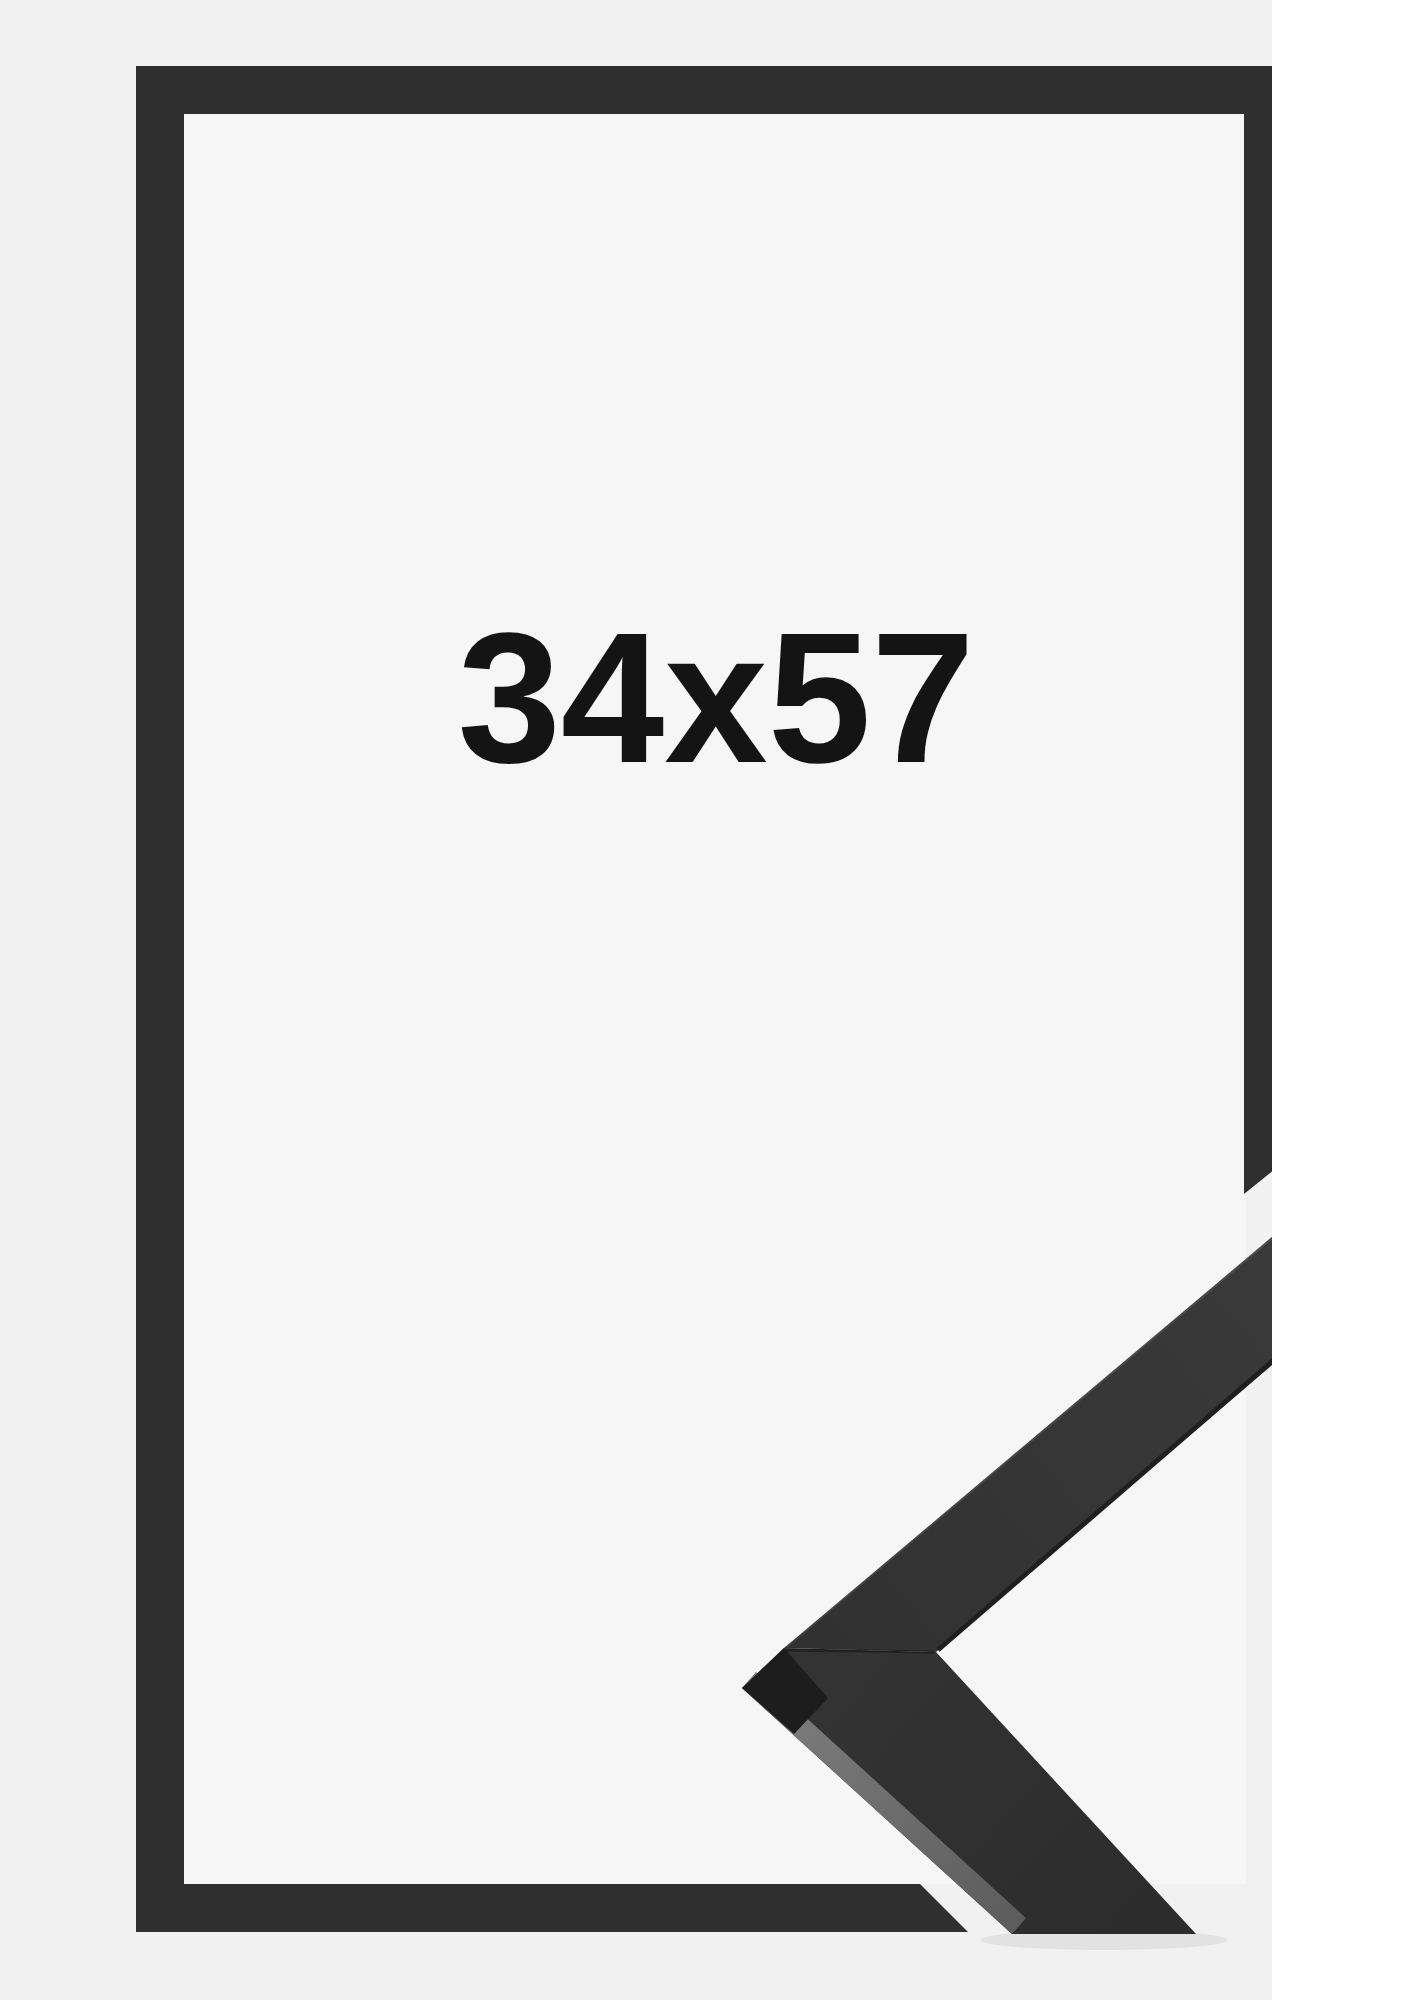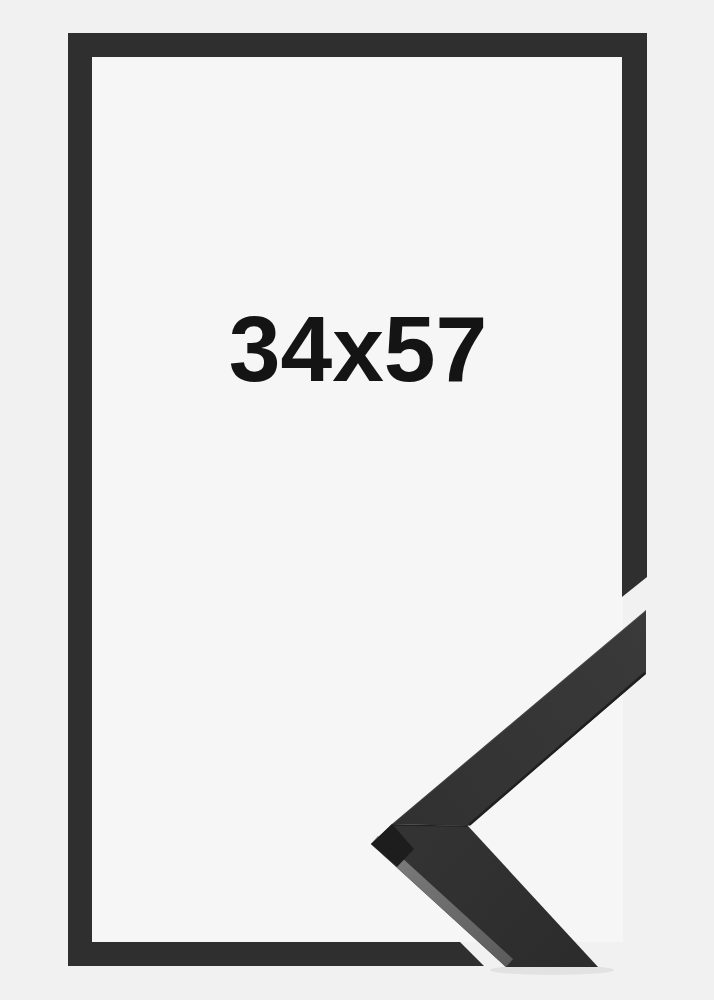--- a/index.html
+++ b/index.html
@@ -1,18 +1,18 @@
 <!DOCTYPE html>
 <html><head>
 <meta charset="utf-8">
 <style>
   html, body { margin: 0; padding: 0; }
   .stage {
     position: relative;
-    width: 714px;
+    width: 636px;
     height: 1000px;
     overflow: hidden;
     font-family: "Liberation Sans", sans-serif;
   }
   .stage svg { display: block; width: 714px; height: 1000px; }
   .size-label-text {
     font-family: "Liberation Sans", sans-serif;
     font-weight: bold;
     font-size: 93px;
     letter-spacing: 0px;

